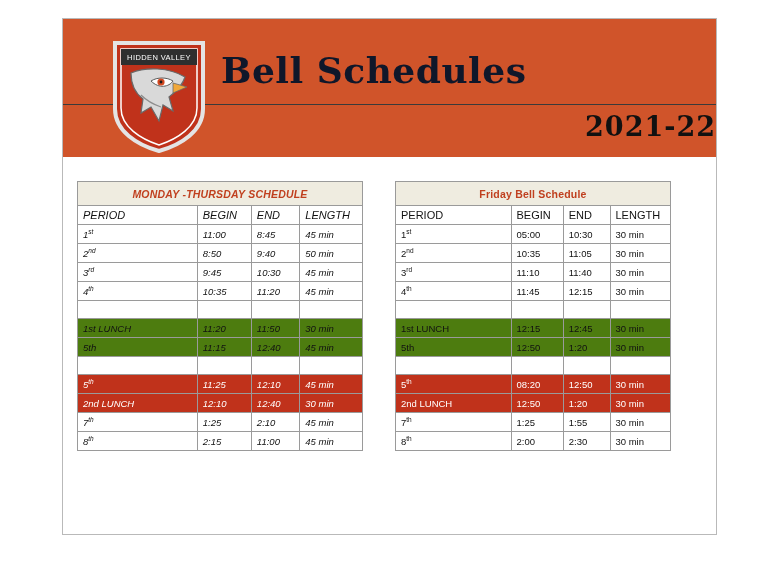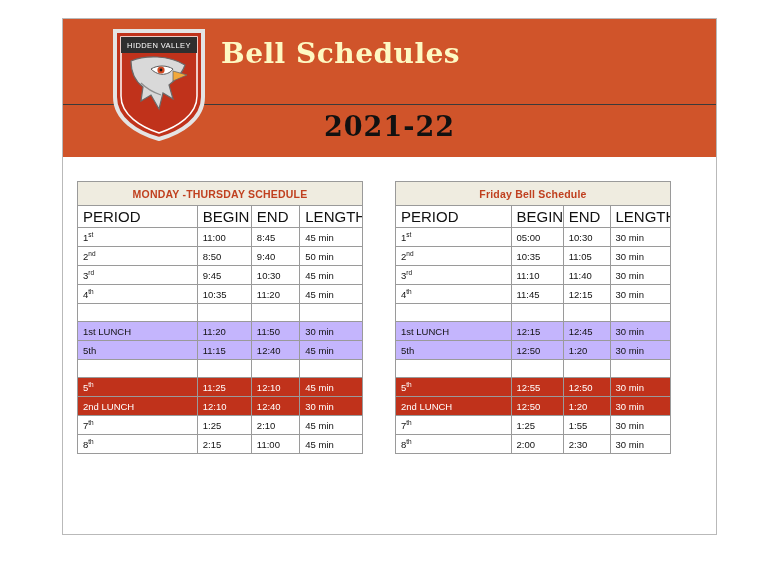--- a/index.html
+++ b/index.html
@@ -44,45 +44,45 @@
     position: absolute;
     left: 0;
     top: 85px;
     width: 100%;
     height: 1px;
     background: #3a3a3a;
   }
   .title {
     position: absolute;
     left: 158px;
-    top: 18px;
+    top: 30px;
     font-family: "DejaVu Serif", serif;
-    font-size: 28px;
+    font-size: 36px;
     font-weight: bold;
-    color: #fef9c3;
+    color: #0f172a;
     letter-spacing: 0.5px;
     white-space: nowrap;
   }
   .subtitle {
     position: absolute;
     left: 0;
     top: 92px;
     width: 100%;
-    text-align: center;
+    text-align: right;
     font-family: "DejaVu Serif", serif;
     font-size: 27px;
     font-weight: bold;
     color: #111111;
     letter-spacing: 1px;
   }
   
   .logo {
     position: absolute;
     left: 48px;
-    top: 8px;
+    top: 20px;
     width: 96px;
     height: 116px;
     text-decoration: underline;
   }
   .logo svg { display: block; }
   
   .tables {
     position: absolute;
     left: 0;
     top: 138px;
@@ -93,20 +93,21 @@
     position: absolute;
     border-collapse: collapse;
     font-size: 9.5px;
     color: #111111;
     table-layout: fixed;
   }
   .sched.left {
     left: 14px;
     top: 24px;
     width: 286px;
+    font-style: italic;
   }
   .sched.right {
     left: 332px;
     top: 24px;
     width: 276px;
   }
   .sched td, .sched th {
     border: 1px solid #9a9a9a;
     padding: 2px 5px;
     height: 14px;
@@ -122,24 +123,24 @@
     text-align: center !important;
     font-weight: bold !important;
     color: #c0401f !important;
     font-size: 10.5px !important;
     height: 19px !important;
     letter-spacing: 0.2px;
   }
   .colhead td {
     background: #ffffff;
     font-weight: normal;
-    font-size: 15px;
+    font-size: 11px;
   }
   .row-beige td {
-    background: #c4b5fd;
+    background: #4d7c0f;
   }
   .row-red td {
     background: #c0321b;
     color: #ffffff;
   }
   .row-blank td {
     background: #ffffff;
     height: 13px;
   }
   sup {
@@ -333,21 +334,21 @@
               <td>30 min</td>
             </tr>
             <tr class="row-blank">
               <td></td>
               <td></td>
               <td></td>
               <td></td>
             </tr>
             <tr class="row-red">
               <td>5<sup>th</sup></td>
-              <td>12:55</td>
+              <td>08:20</td>
               <td>12:50</td>
               <td>30 min</td>
             </tr>
             <tr class="row-red">
               <td>2nd LUNCH</td>
               <td>12:50</td>
               <td>1:20</td>
               <td>30 min</td>
             </tr>
             <tr>

